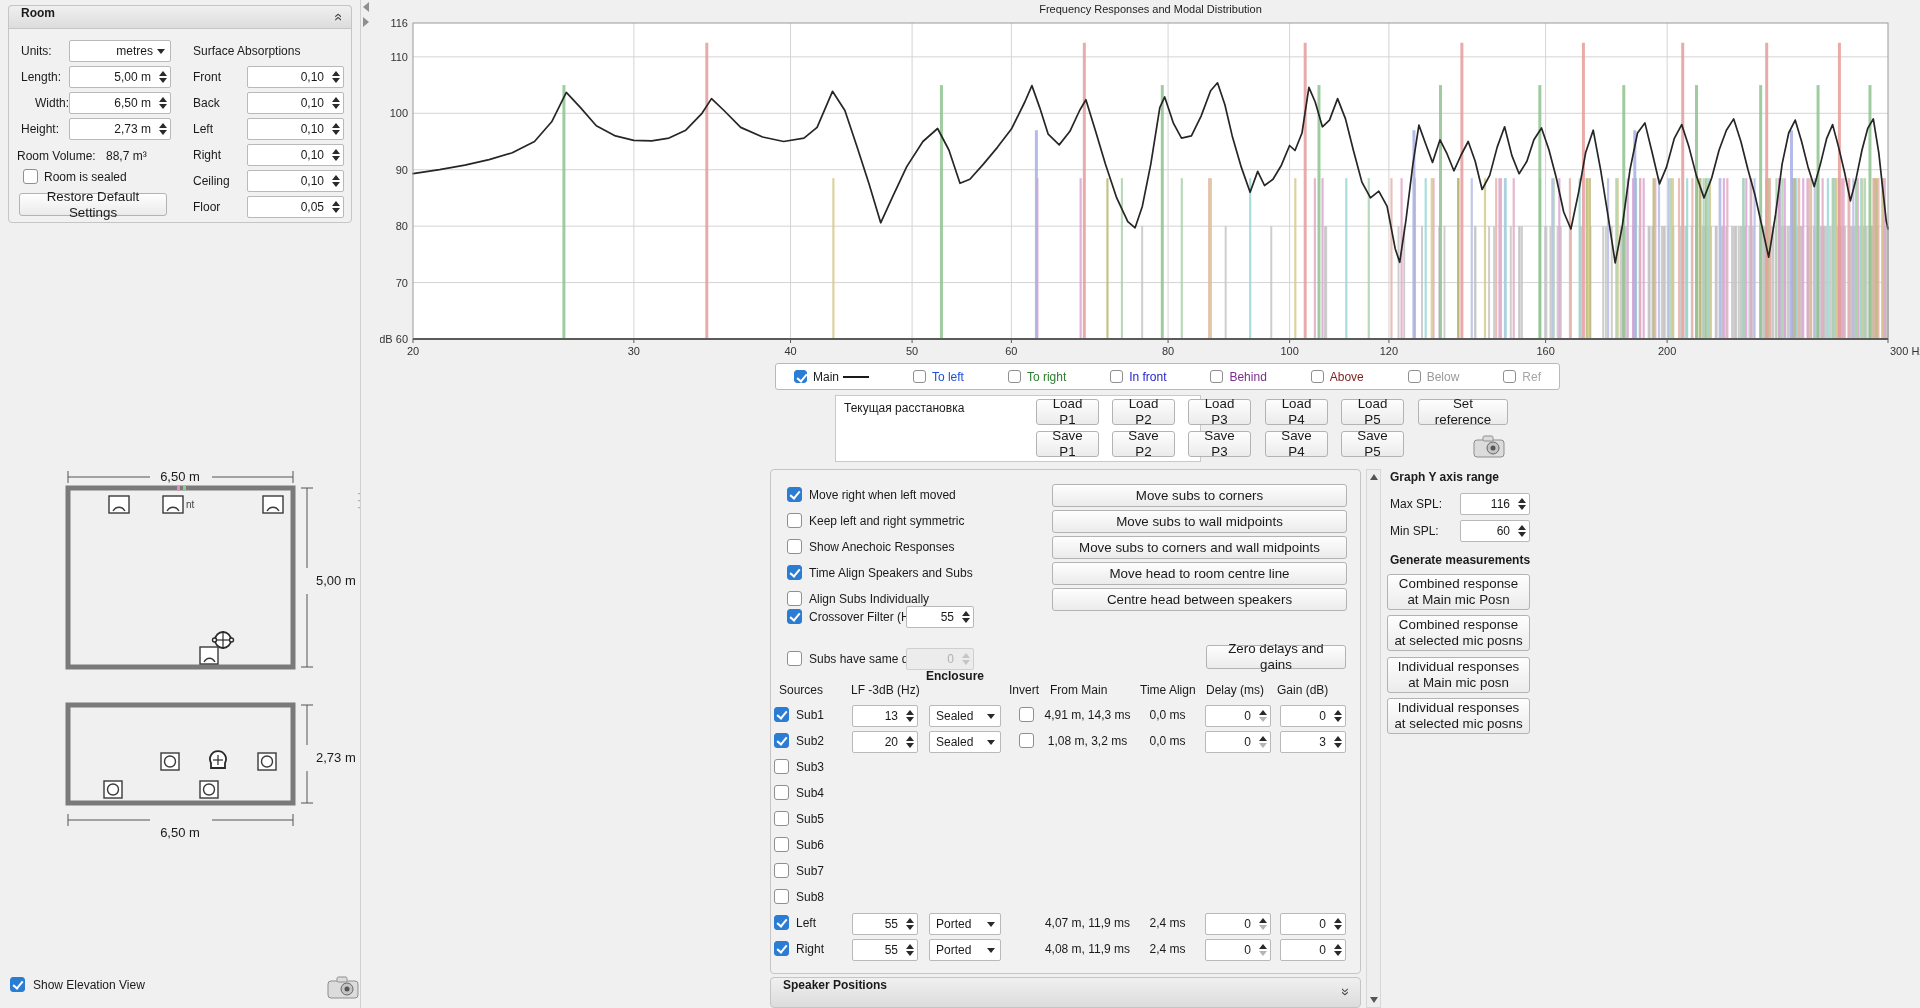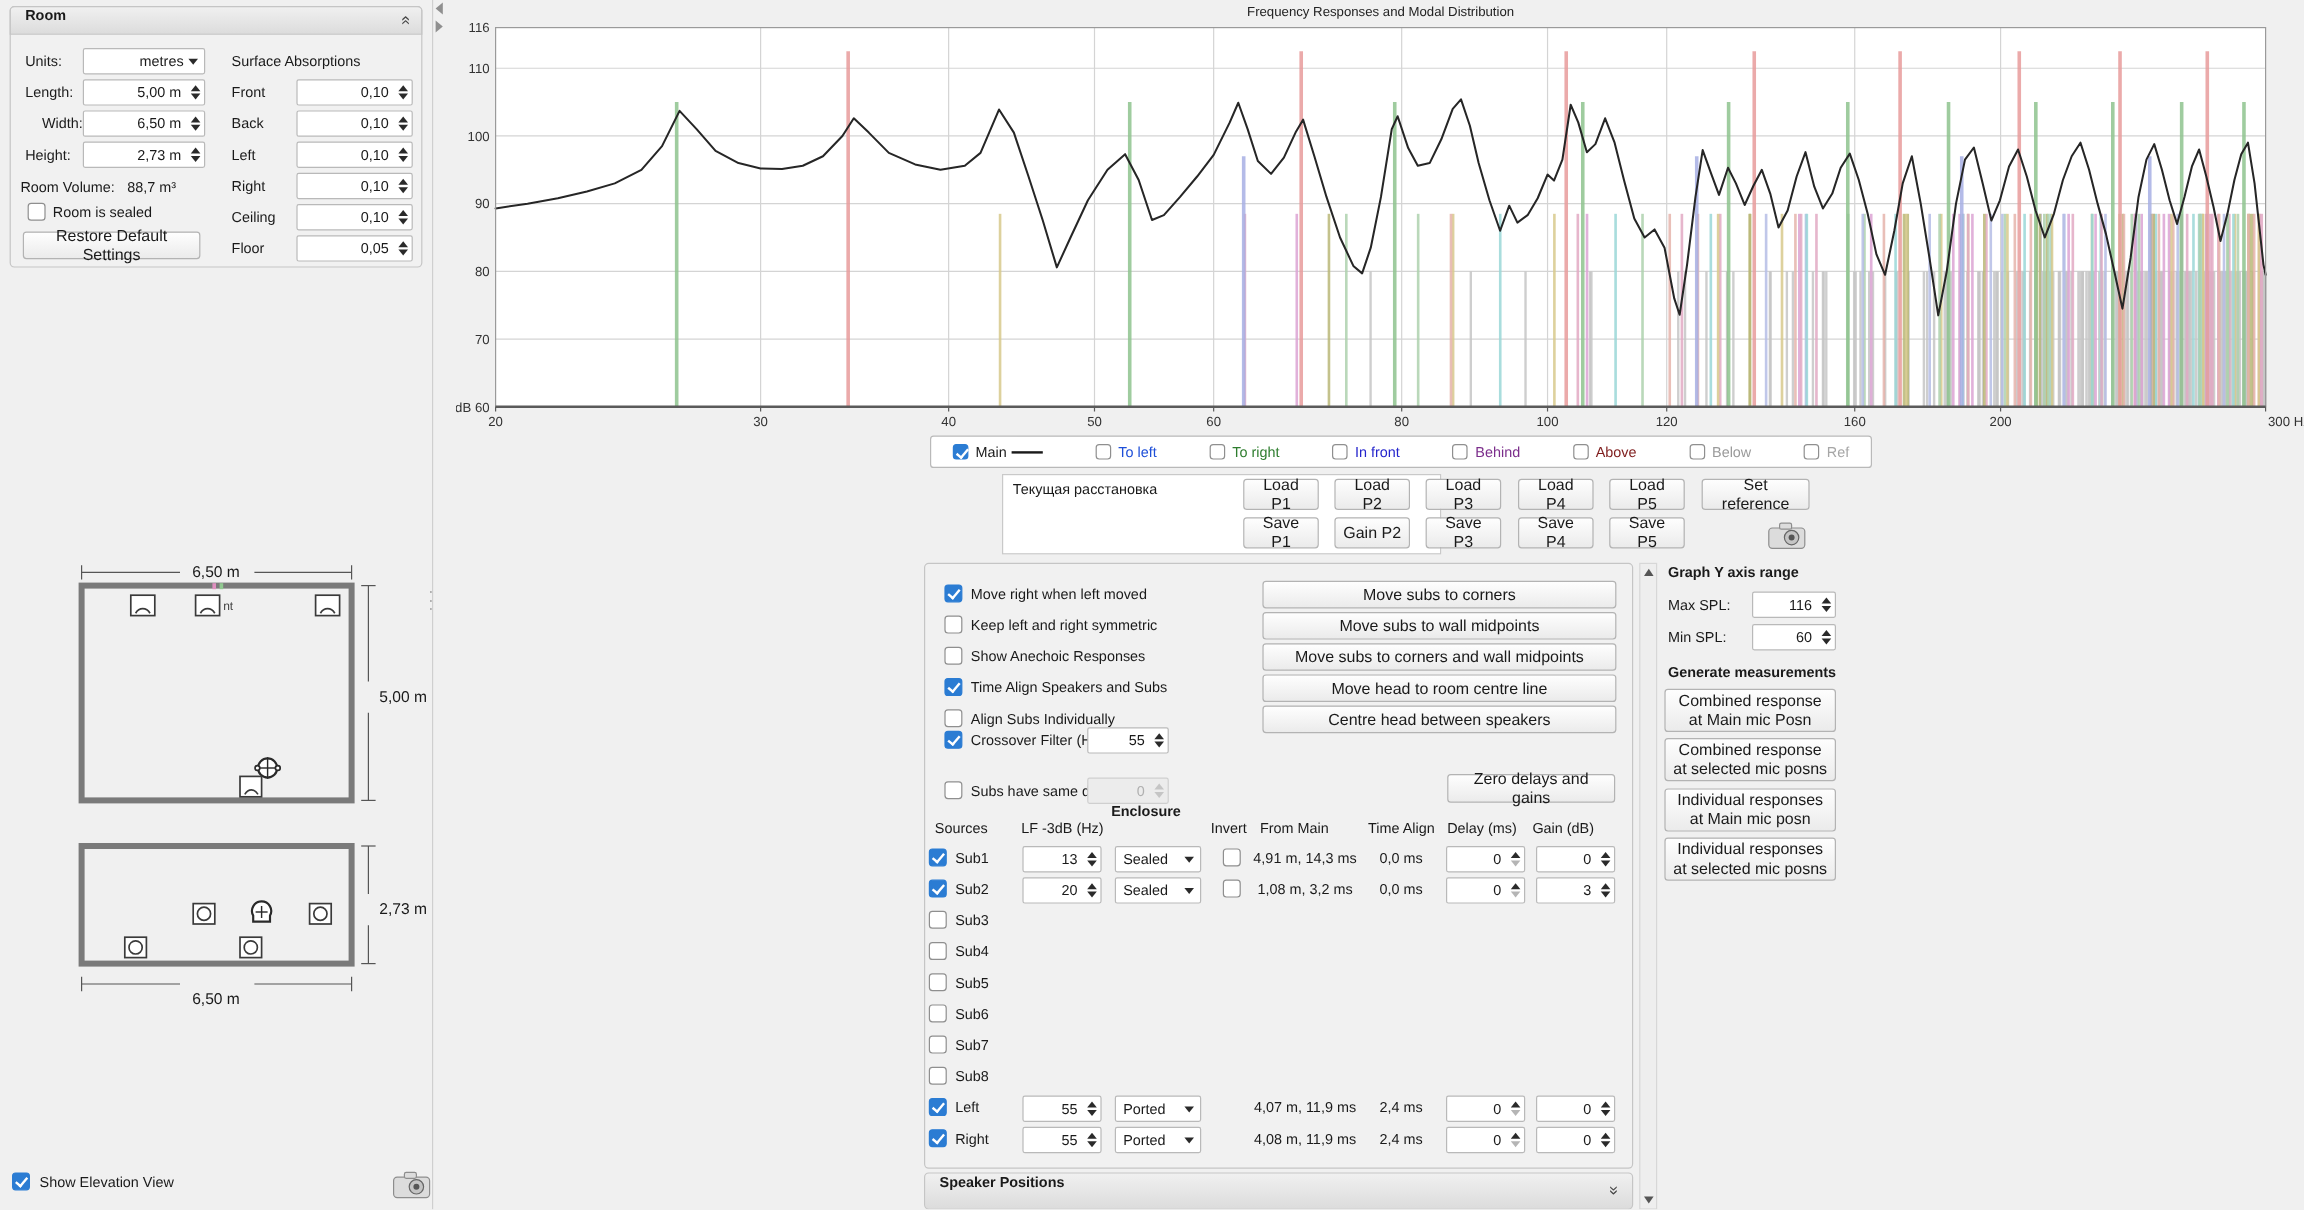--- a/index.html
+++ b/index.html
@@ -565,21 +565,21 @@
   <div class="field" style="left:835px;top:395px;width:366px;height:67px;">
     <span>Текущая расстановка</span>
   </div>
   <div id="preset-buttons">
       <button class="btn" style="left:1036px;top:399px;width:63px;height:26px;">Load P1</button>
       <button class="btn" style="left:1112px;top:399px;width:63px;height:26px;">Load P2</button>
       <button class="btn" style="left:1188px;top:399px;width:63px;height:26px;">Load P3</button>
       <button class="btn" style="left:1265px;top:399px;width:63px;height:26px;">Load P4</button>
       <button class="btn" style="left:1341px;top:399px;width:63px;height:26px;">Load P5</button>
       <button class="btn" style="left:1036px;top:431px;width:63px;height:26px;">Save P1</button>
-      <button class="btn" style="left:1112px;top:431px;width:63px;height:26px;">Gain P2</button>
+      <button class="btn" style="left:1112px;top:431px;width:63px;height:26px;">Save P2</button>
       <button class="btn" style="left:1188px;top:431px;width:63px;height:26px;">Save P3</button>
       <button class="btn" style="left:1265px;top:431px;width:63px;height:26px;">Save P4</button>
       <button class="btn" style="left:1341px;top:431px;width:63px;height:26px;">Save P5</button>
     </div>
   <button class="btn" style="left:1418px;top:399px;width:90px;height:26px;">Set reference</button>
   <svg class="abs camera" style="left:1471px;top:434px;" width="36" height="25">
     <rect x="3" y="6" width="30" height="17" rx="3" fill="#dcdcdc" stroke="#8d8d8d"></rect>
     <rect x="12" y="2" width="10" height="5" rx="1.5" fill="#dcdcdc" stroke="#8d8d8d"></rect>
     <circle cx="22" cy="14" r="6" fill="#c4c4c4" stroke="#666"></circle>
       <circle cx="22" cy="14" r="2.5" fill="#555"></circle>

